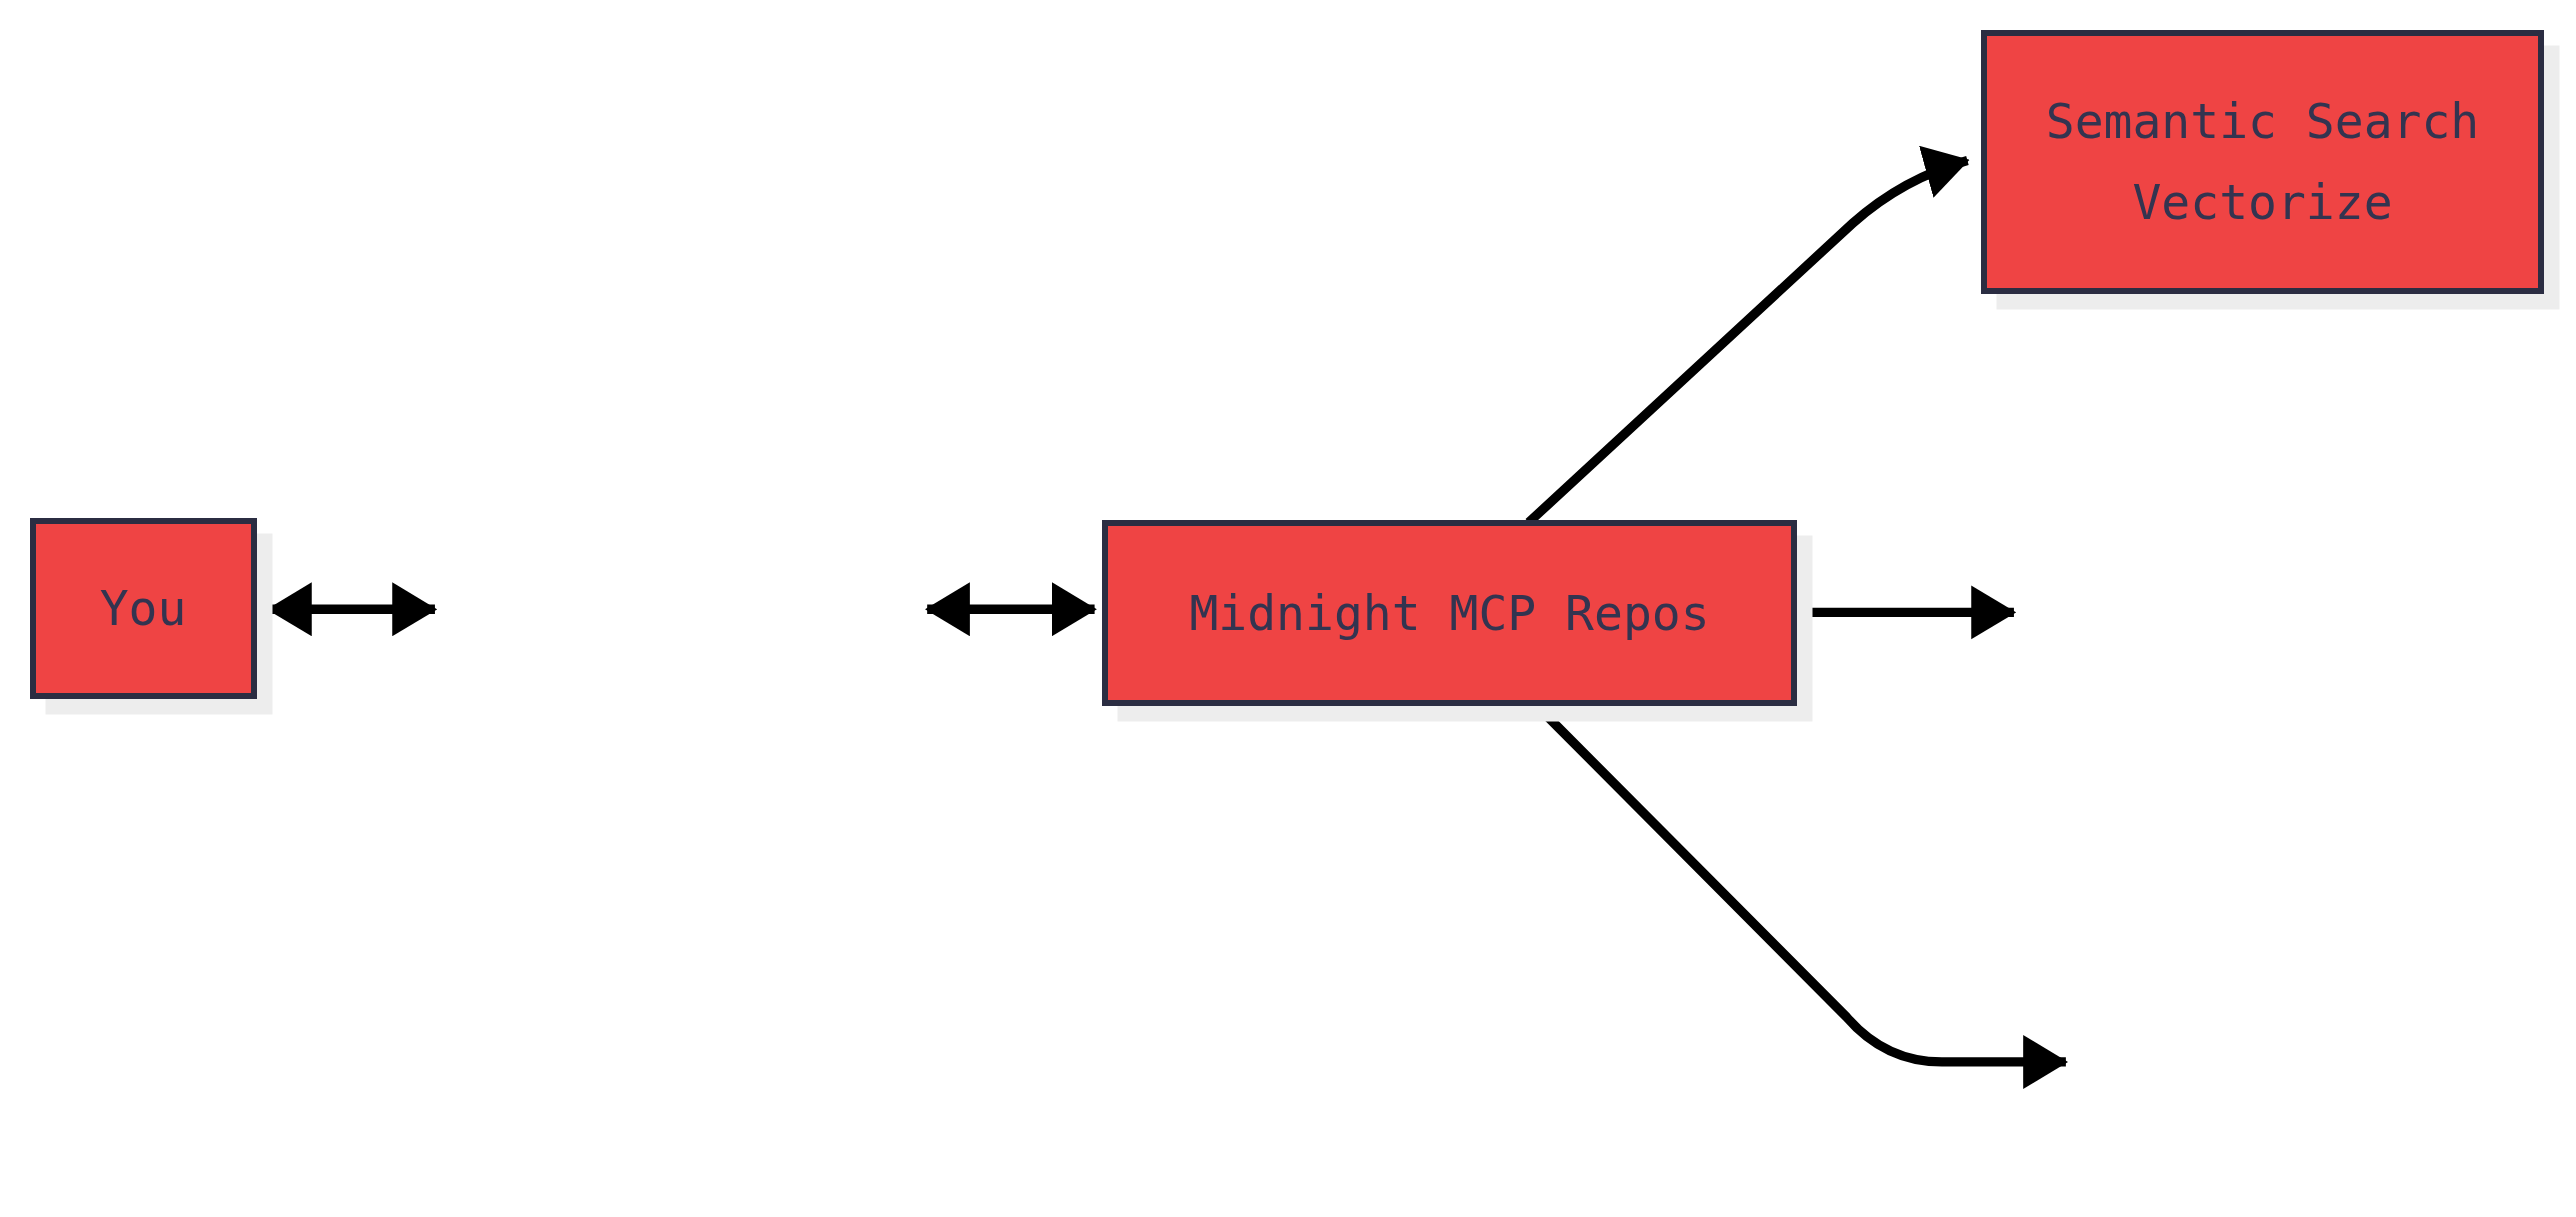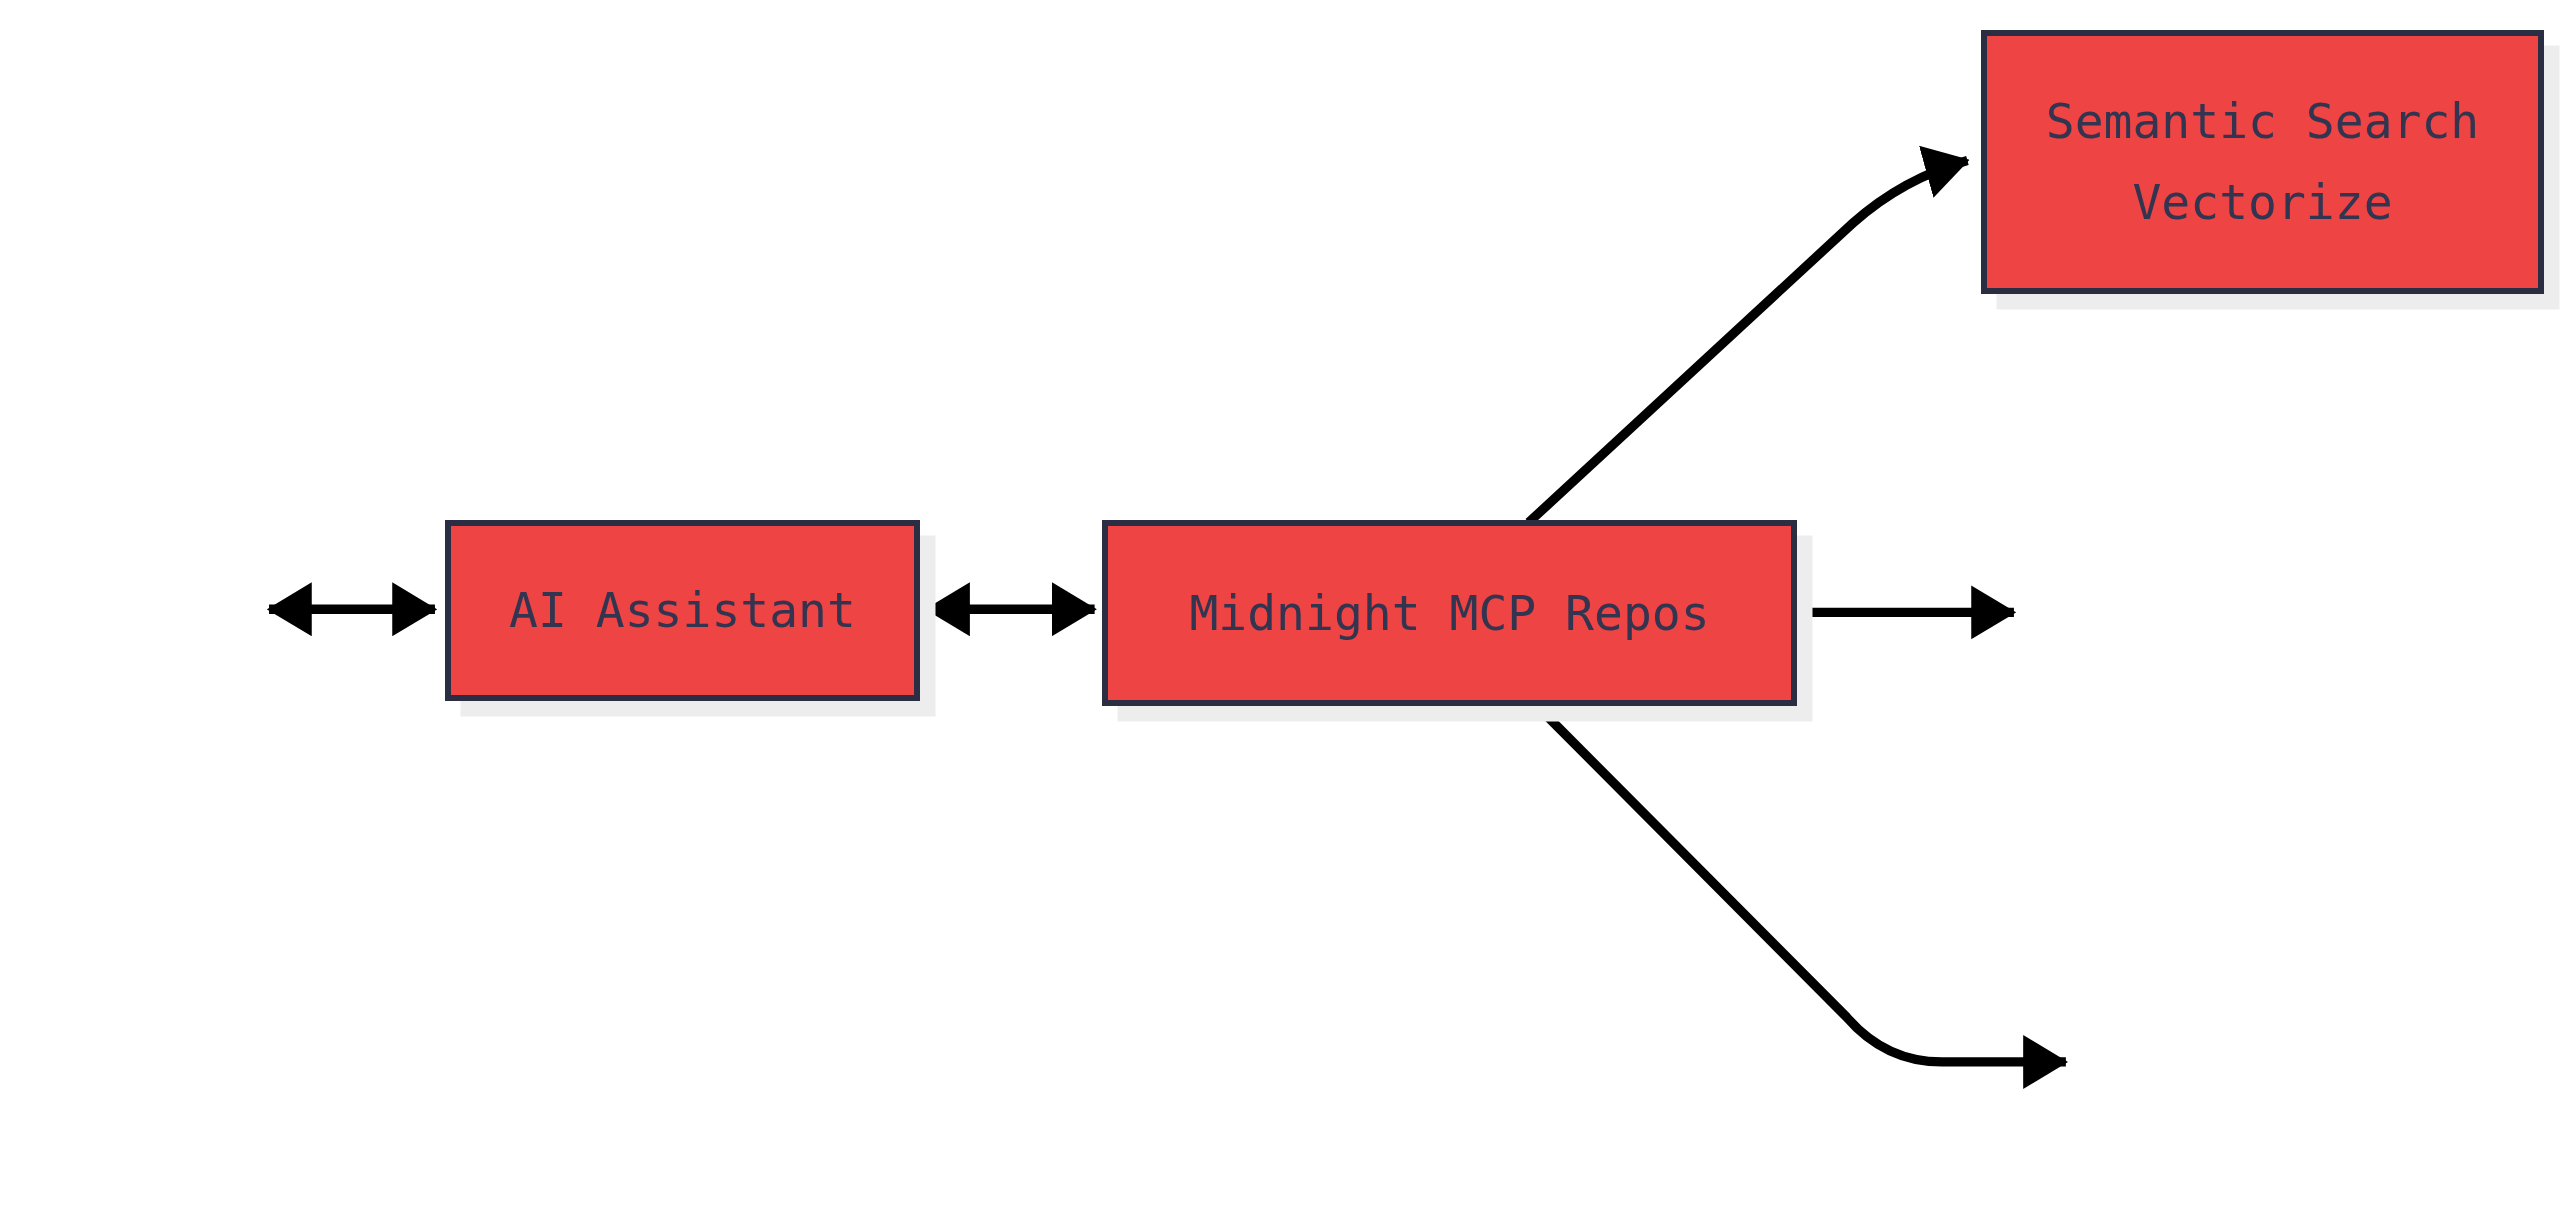--- a/index.html
+++ b/index.html
@@ -65,24 +65,24 @@
 
     <line x1="1196" y1="786" x2="1412" y2="786" stroke="#000000" stroke-width="12" fill="none" marker-start="url(#arrowhead)" marker-end="url(#arrowhead)"></line>
 
     <path d="M1972 674 L2390 288 Q2455 230 2538 207" stroke="#000000" stroke-width="12" fill="none" marker-end="url(#arrowhead)"></path>
 
     <line x1="2322" y1="790" x2="2598" y2="790" stroke="#000000" stroke-width="12" fill="none" marker-end="url(#arrowhead)"></line>
 
     <path d="M1980 908 L2382 1312 Q2432 1370 2505 1370 L2665 1370" stroke="#000000" stroke-width="12" fill="none" marker-end="url(#arrowhead)"></path>
   </svg>
 
+  <div class="node n-you">
+    <span class="label">You</span>
+  </div>
 
-  <div class="node n-ai">
-    <span class="label">AI Assistant</span>
-  </div>
 
   <div class="node n-mcp">
     <span class="label">Midnight MCP Repos</span>
   </div>
 
   <div class="node n-semantic">
     <span class="label">Semantic Search
 Vectorize</span>
   </div>
 

